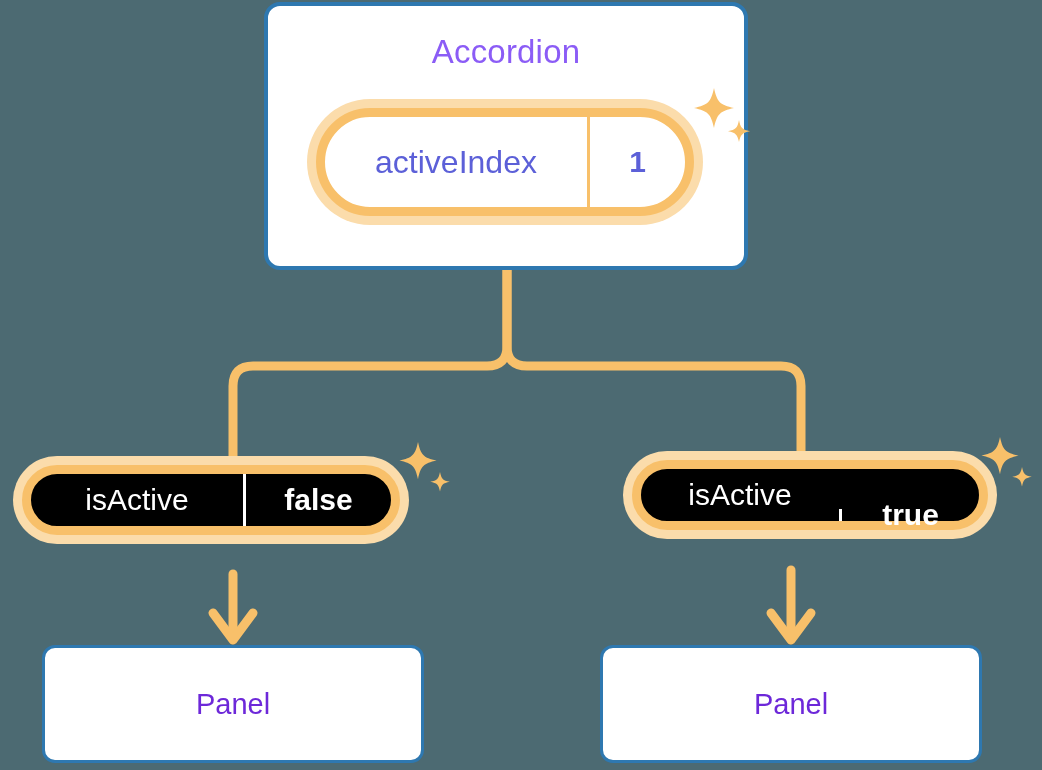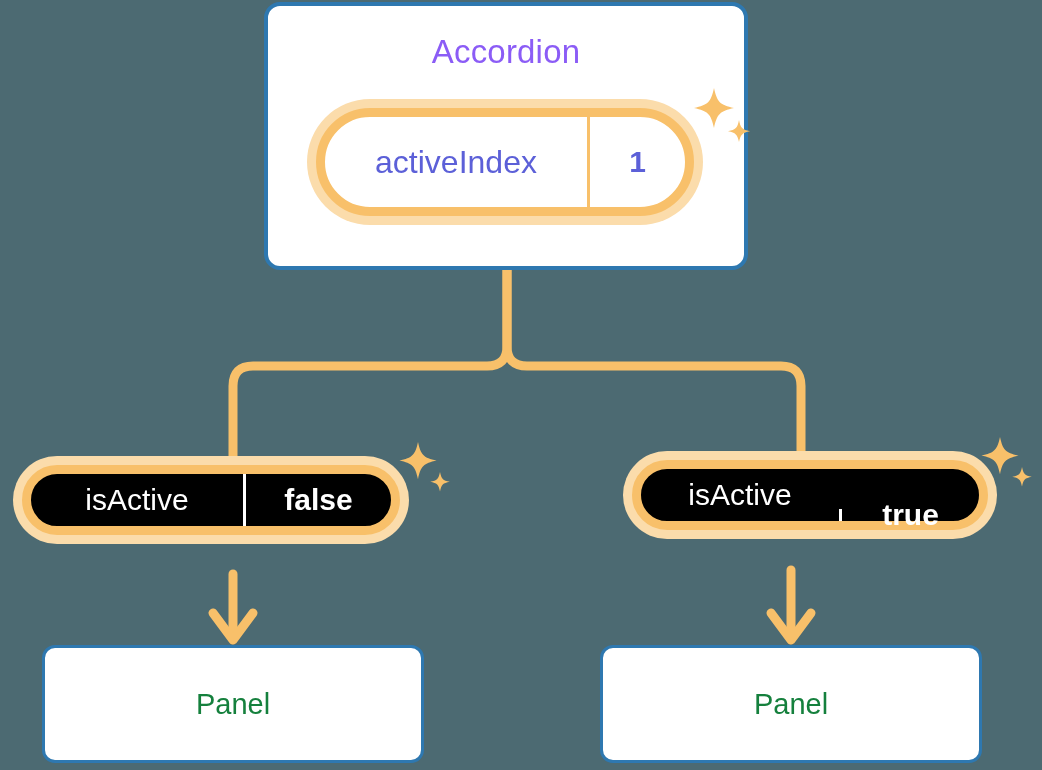--- a/index.html
+++ b/index.html
@@ -54,21 +54,21 @@
   .panel-card {
     width: 382px;
     height: 118px;
     border-width: 3px;
     border-radius: 13px;
     justify-content: center;
   }
   .panel-left  { left: 42px;  top: 645px; }
   .panel-right { left: 600px; top: 645px; }
   .panel-title {
-    color: #15803d;
+    color: #6d28d9;
     font-size: 29px;
   }
 
   
   .pill-wrap {
     position: absolute;
   }
   .pill {
     position: relative;
     display: flex;

